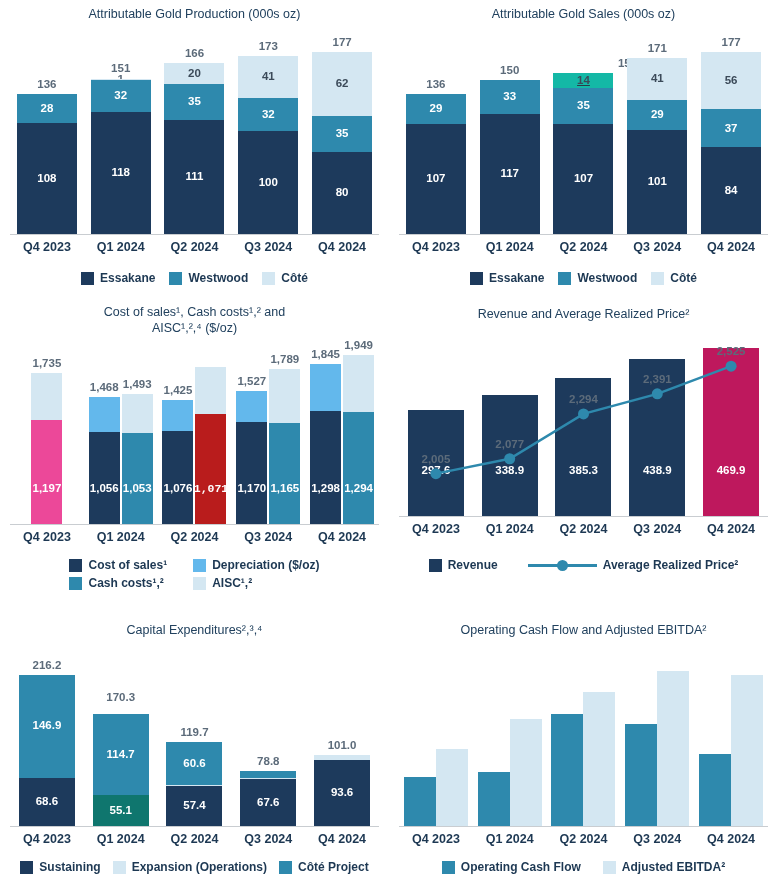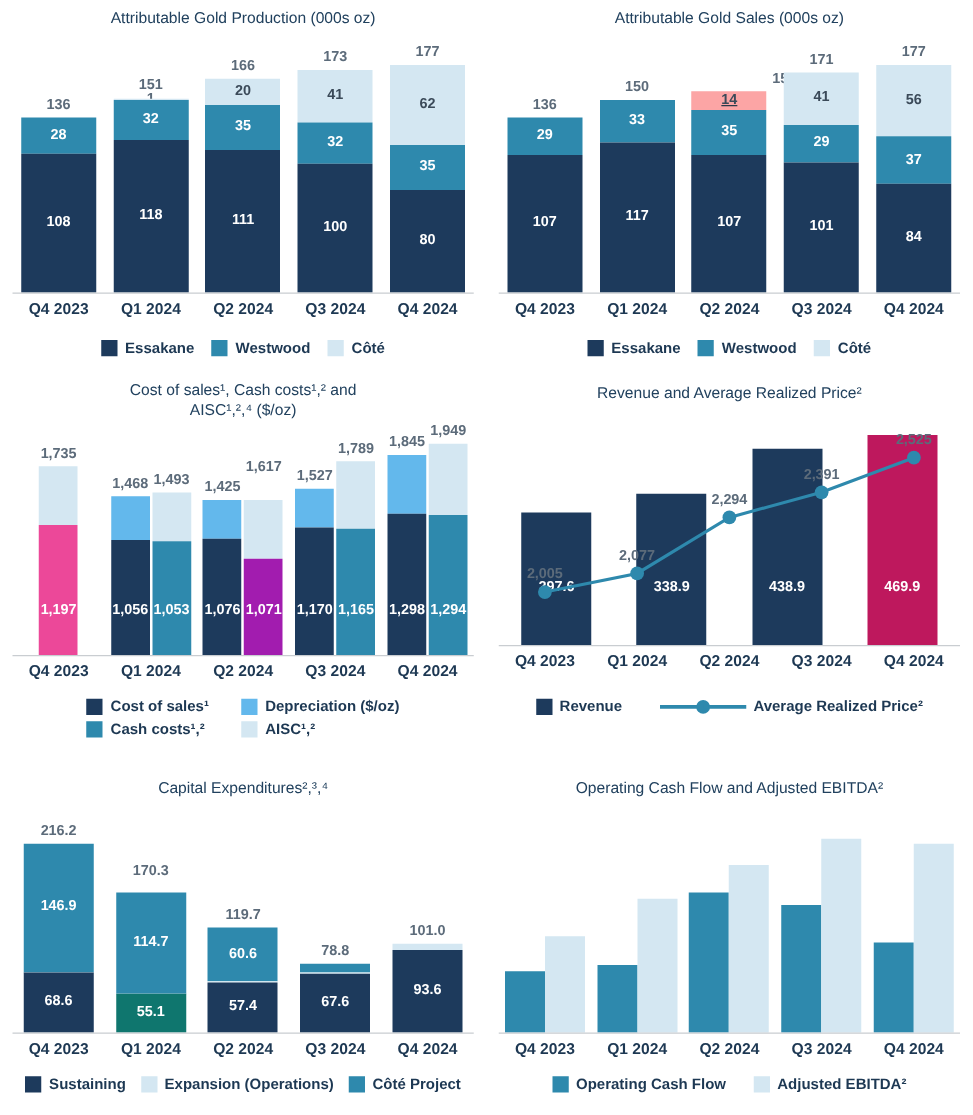--- a/index.html
+++ b/index.html
@@ -201,21 +201,21 @@
                 <span>33</span>
               </div>
               <div class="seg lbl-light" style="height: 120.51px; background: rgb(29, 58, 92);">
                 <span>117</span>
               </div>
             </div>
           </div>
           <div class="group">
             <div class="total" style="bottom: 164.68px; margin-left: 44px;">156</div>
             <div class="stack" style="width: 60px;">
-              <div class="seg lbl-dark" style="height: 14.42px; background: #fca5a5; text-decoration: underline;">
+              <div class="seg lbl-dark" style="height: 14.42px; background: #14b8a6; text-decoration: underline;">
                 <span>14</span>
               </div>
               <div class="seg lbl-light" style="height: 36.05px; background: rgb(46, 137, 173);">
                 <span>35</span>
               </div>
               <div class="seg lbl-light" style="height: 110.21px; background: rgb(29, 58, 92);">
                 <span>107</span>
               </div>
             </div>
           </div>
@@ -316,21 +316,21 @@
                 <div class="seg" style="height: 30.3034px; background: rgb(99, 184, 236);"></div>
                 <div class="seg lbl-light" style="height: 93.4283px; background: rgb(29, 58, 92); position: relative;">
                   <span style="position: absolute; bottom: 30px;">1,076</span>
                 </div>
               </div>
             </div>
             <div style="position: relative; margin-top: 16px;">
               <div class="total" style="bottom: 144.403px;">1,617</div>
               <div class="stack" style="width: 31px;">
                 <div class="seg" style="height: 47.4088px; background: rgb(212, 231, 242);"></div>
-                <div class="seg lbl-light" style="height: 77px; background: #a21caf; position: relative;">
+                <div class="seg lbl-light" style="height: 110px; background: #b91c1c; position: relative; font-family: Liberation Mono, monospace;">
                   <span style="position: absolute; bottom: 30px;">1,071</span>
                 </div>
               </div>
             </div>
           </div>
           <div class="group" style="gap: 2px;">
             <div style="position: relative;">
               <div class="total" style="bottom: 136.588px;">1,527</div>
               <div class="stack" style="width: 31px; margin-top: 34px;">
                 <div class="seg" style="height: 30.998px; background: rgb(99, 184, 236);"></div>
@@ -407,20 +407,27 @@
             <div class="stack" style="width: 56px;">
               <div class="seg lbl-light" style="height: 106.449px; background: rgb(29, 58, 92); position: relative;">
                 <span style="position: absolute; bottom: 40px;">297.6</span>
               </div>
             </div>
           </div>
           <div class="group">
             <div class="stack" style="width: 56px;">
               <div class="seg lbl-light" style="height: 121.222px; background: rgb(29, 58, 92); position: relative;">
                 <span style="position: absolute; bottom: 40px;">338.9</span>
+              </div>
+            </div>
+          </div>
+          <div class="group">
+            <div class="stack" style="width: 56px;">
+              <div class="seg lbl-light" style="height: 137.819px; background: rgb(29, 58, 92); position: relative;">
+                <span style="position: absolute; bottom: 40px;">385.3</span>
               </div>
             </div>
           </div>
           <div class="group">
             <div class="stack" style="width: 56px;">
               <div class="seg lbl-light" style="height: 156.991px; background: rgb(29, 58, 92); position: relative;">
                 <span style="position: absolute; bottom: 40px;">438.9</span>
               </div>
             </div>
           </div>

